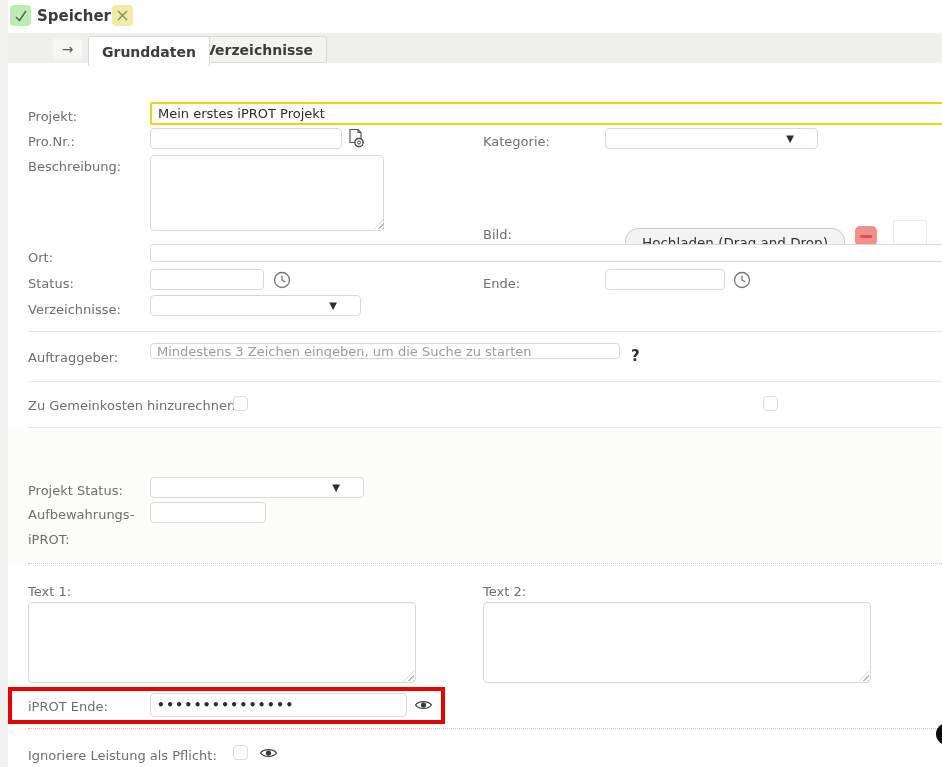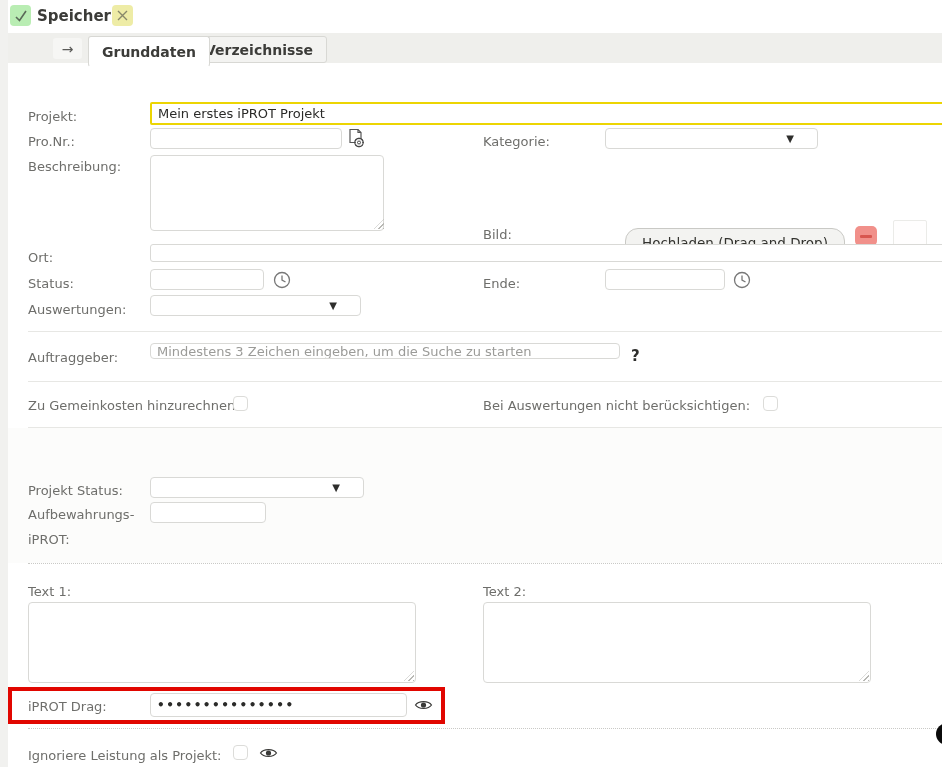--- a/index.html
+++ b/index.html
@@ -136,36 +136,35 @@
   </div>
   <div class="abs flabel" style="left:483px; top:276px;">Ende:</div>
   <input class="abs tinput" style="left: 605px; top: 269px; width: 120px; height: 21px;" type="text">
   <div class="abs" style="left:733px; top:271px;">
     <svg width="18" height="18" viewBox="0 0 18 18">
         <circle cx="9" cy="9" r="7.5" fill="none" stroke="#777" stroke-width="1.3"></circle>
         <path d="M9 4.5 V9 L12.5 11" fill="none" stroke="#777" stroke-width="1.3"></path>
       </svg>
   </div>
 
-  <div class="abs flabel" style="left:28px; top:302px;">Auswertungen:</div>
+  <div class="abs flabel" style="left:28px; top:302px;">Verzeichnisse:</div>
   <div class="abs tselect" style="left:150px; top:295px; width:211px; height:21px;">
     <span class="caret" style="margin-right:14px;">▼</span>
   </div>
 
   <div class="abs divider" style="left:28px; top:331px; width:914px;"></div>
 
   <div class="abs flabel" style="left:28px; top:350px;">Auftraggeber:</div>
   <input class="abs tinput" style="left: 150px; top: 343px; width: 470px; height: 16px;" type="text" placeholder="Mindestens 3 Zeichen eingeben, um die Suche zu starten">
   <div class="abs help-q" style="left:631px; top:347px;">?</div>
 
   <div class="abs divider" style="left:28px; top:381px; width:914px;"></div>
 
   <div class="abs flabel" style="left:28px; top:398px;">Zu Gemeinkosten hinzurechnen:</div>
   <div class="abs checkbox" style="left:233px; top:396px;"></div>
-  <div class="abs flabel" style="left:483px; top:398px;">Bei Auswertungen nicht berücksichtigen:</div>
   <div class="abs checkbox" style="left:763px; top:396px;"></div>
 
   <div class="abs divider" style="left:28px; top:427px; width:914px;"></div>
   <div class="abs tint-band" style="left:8px; top:428px; width:934px; height:135px;"></div>
 
   <div class="abs flabel" style="left:28px; top:483px;">Projekt Status:</div>
   <div class="abs tselect" style="left:150px; top:477px; width:214px; height:21px;">
     <span class="caret" style="margin-right:14px;">▼</span>
   </div>
 
@@ -177,32 +176,32 @@
 
   <div class="abs flabel" style="left:28px; top:584px;">Text 1:</div>
   <textarea class="abs tarea" style="left: 28px; top: 602px; width: 388px; height: 81px;"></textarea>
   <div class="abs resize-grip" style="left:404px; top:671px;"></div>
 
   <div class="abs flabel" style="left:483px; top:584px;">Text 2:</div>
   <textarea class="abs tarea" style="left: 483px; top: 602px; width: 388px; height: 81px;"></textarea>
   <div class="abs resize-grip" style="left:859px; top:671px;"></div>
 
   <div class="abs annotation" style="left:8px; top:687px; width:437px; height:37px;"></div>
-  <div class="abs flabel" style="left:28px; top:699px;">iPROT Drag:</div>
+  <div class="abs flabel" style="left:28px; top:699px;">iPROT Ende:</div>
   <input class="abs tinput token-input" style="left: 150px; top: 693px; width: 257px; height: 24px;" type="text" value="•••••••••••••••">
   <div class="abs" style="left:414px; top:698px;">
     <svg width="19" height="14" viewBox="0 0 19 14">
       <path d="M1.5 7 C4.5 2.5 14.5 2.5 17.5 7 C14.5 11.5 4.5 11.5 1.5 7 Z" fill="none" stroke="#3a3a38" stroke-width="1.2"></path>
       <circle cx="9.5" cy="7" r="2.6" fill="#3a3a38"></circle>
     </svg>
   </div>
 
   <div class="abs dotted-divider" style="left:28px; top:728px; width:914px;"></div>
 
-  <div class="abs flabel" style="left:28px; top:748px;">Ignoriere Leistung als Projekt:</div>
+  <div class="abs flabel" style="left:28px; top:748px;">Ignoriere Leistung als Pflicht:</div>
   <div class="abs checkbox" style="left:233px; top:745px;"></div>
   <div class="abs" style="left:259px; top:746px;">
     <svg width="19" height="14" viewBox="0 0 19 14">
       <path d="M1.5 7 C4.5 2.5 14.5 2.5 17.5 7 C14.5 11.5 4.5 11.5 1.5 7 Z" fill="none" stroke="#3a3a38" stroke-width="1.2"></path>
       <circle cx="9.5" cy="7" r="2.6" fill="#3a3a38"></circle>
     </svg>
   </div>
 
   <div class="abs fab" style="left:936px; top:723px; width:22px; height:22px;"></div>
 

